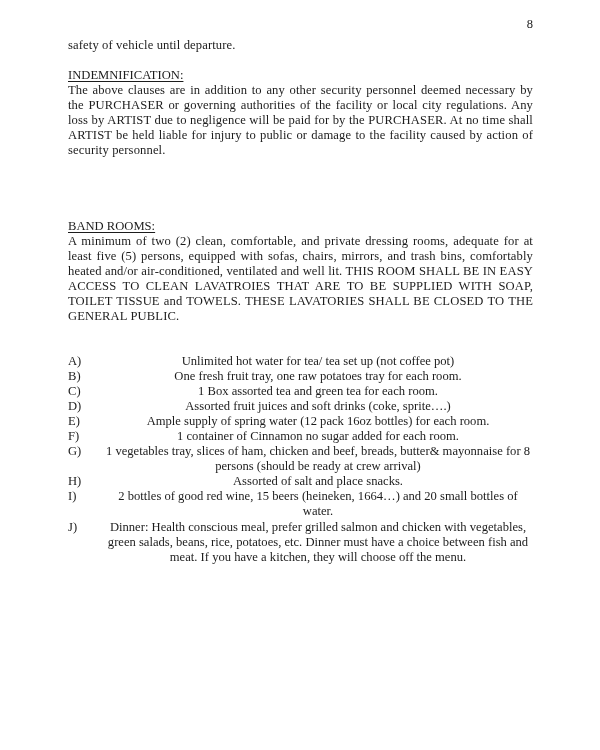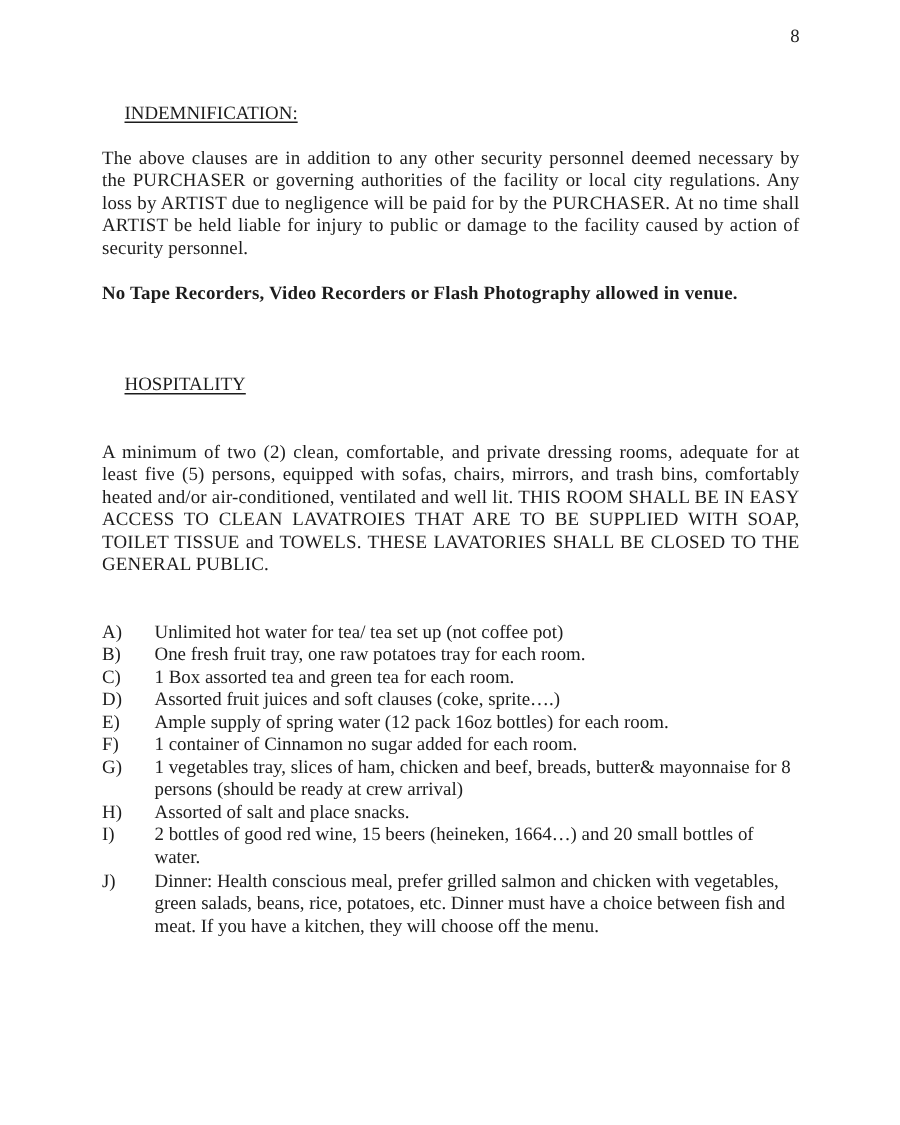--- a/index.html
+++ b/index.html
@@ -40,21 +40,21 @@
   p.para {
     margin: 0;
     font-size: 12.6px;
     line-height: 15.05px;
     text-align: justify;
     text-justify: inter-word;
     color: #1c1c1c;
     letter-spacing: 0.01em;
   }
   .heading {
-    margin: 15px;
+    margin: 0;
     font-size: 12.6px;
     line-height: 15.05px;
     text-decoration: underline;
     text-underline-offset: 1.5px;
     color: #1c1c1c;
     text-align: left;
   }
   .bold {
     font-weight: bold;
   }
@@ -70,54 +70,54 @@
     color: #1c1c1c;
     align-items: flex-start;
   }
   .list-marker {
     width: 35px;
     flex: 0 0 35px;
     text-align: left;
   }
   .list-text {
     flex: 1 1 auto;
-    text-align: left;
+    text-align: center;
   }
   .blankline { height: 15.05px; }
 </style>
 </head>
 <body>
 
 <div class="page">
 
   <div class="page-number">8</div>
 
   <div class="body-area">
 
+    <p class="para">safety of vehicle until departure.</p>
 
     <div class="blankline"></div>
 
     <div class="heading">INDEMNIFICATION:</div>
 
     <p class="para">The above clauses are in addition to any other security personnel deemed necessary by the PURCHASER or governing authorities of the facility or local city regulations. Any loss by ARTIST due to negligence will be paid for by the PURCHASER.  At no time shall ARTIST be held liable for injury to public or damage to the facility caused by action of security personnel.</p>
 
     <div class="blankline"></div>
 
 
-    <p class="para bold">No Tape Recorders, Video Recorders or Flash Photography allowed in venue.</p>
 
     <div class="blankline"></div>
 
 
     <div class="blankline"></div>
 
-    <div class="heading">HOSPITALITY</div>
 
     <div class="blankline"></div>
 
+    <div class="heading">BAND ROOMS:</div>
 
     <p class="para">A minimum of two (2) clean, comfortable, and private dressing rooms, adequate for at least five (5) persons, equipped with sofas, chairs, mirrors, and trash bins, comfortably heated and/or air-conditioned, ventilated and well lit. THIS ROOM SHALL BE IN EASY ACCESS TO CLEAN LAVATROIES THAT ARE TO BE SUPPLIED WITH SOAP, TOILET TISSUE and TOWELS.  THESE LAVATORIES SHALL BE CLOSED TO THE GENERAL PUBLIC.</p>
 
     <div class="blankline"></div>
 
 
     <div class="blankline"></div>
 
     <ul class="list">
       <li class="list-item">
@@ -127,21 +127,21 @@
       <li class="list-item">
         <span class="list-marker">B)</span>
         <span class="list-text">One fresh fruit tray, one raw potatoes tray for each room.</span>
       </li>
       <li class="list-item">
         <span class="list-marker">C)</span>
         <span class="list-text">1 Box assorted tea and green tea for each room.</span>
       </li>
       <li class="list-item">
         <span class="list-marker">D)</span>
-        <span class="list-text">Assorted fruit juices and soft clauses (coke, sprite….)</span>
+        <span class="list-text">Assorted fruit juices and soft drinks (coke, sprite….)</span>
       </li>
       <li class="list-item">
         <span class="list-marker">E)</span>
         <span class="list-text">Ample supply of spring water (12 pack 16oz bottles) for each room.</span>
       </li>
       <li class="list-item">
         <span class="list-marker">F)</span>
         <span class="list-text">1 container of Cinnamon no sugar added for each room.</span>
       </li>
       <li class="list-item">

